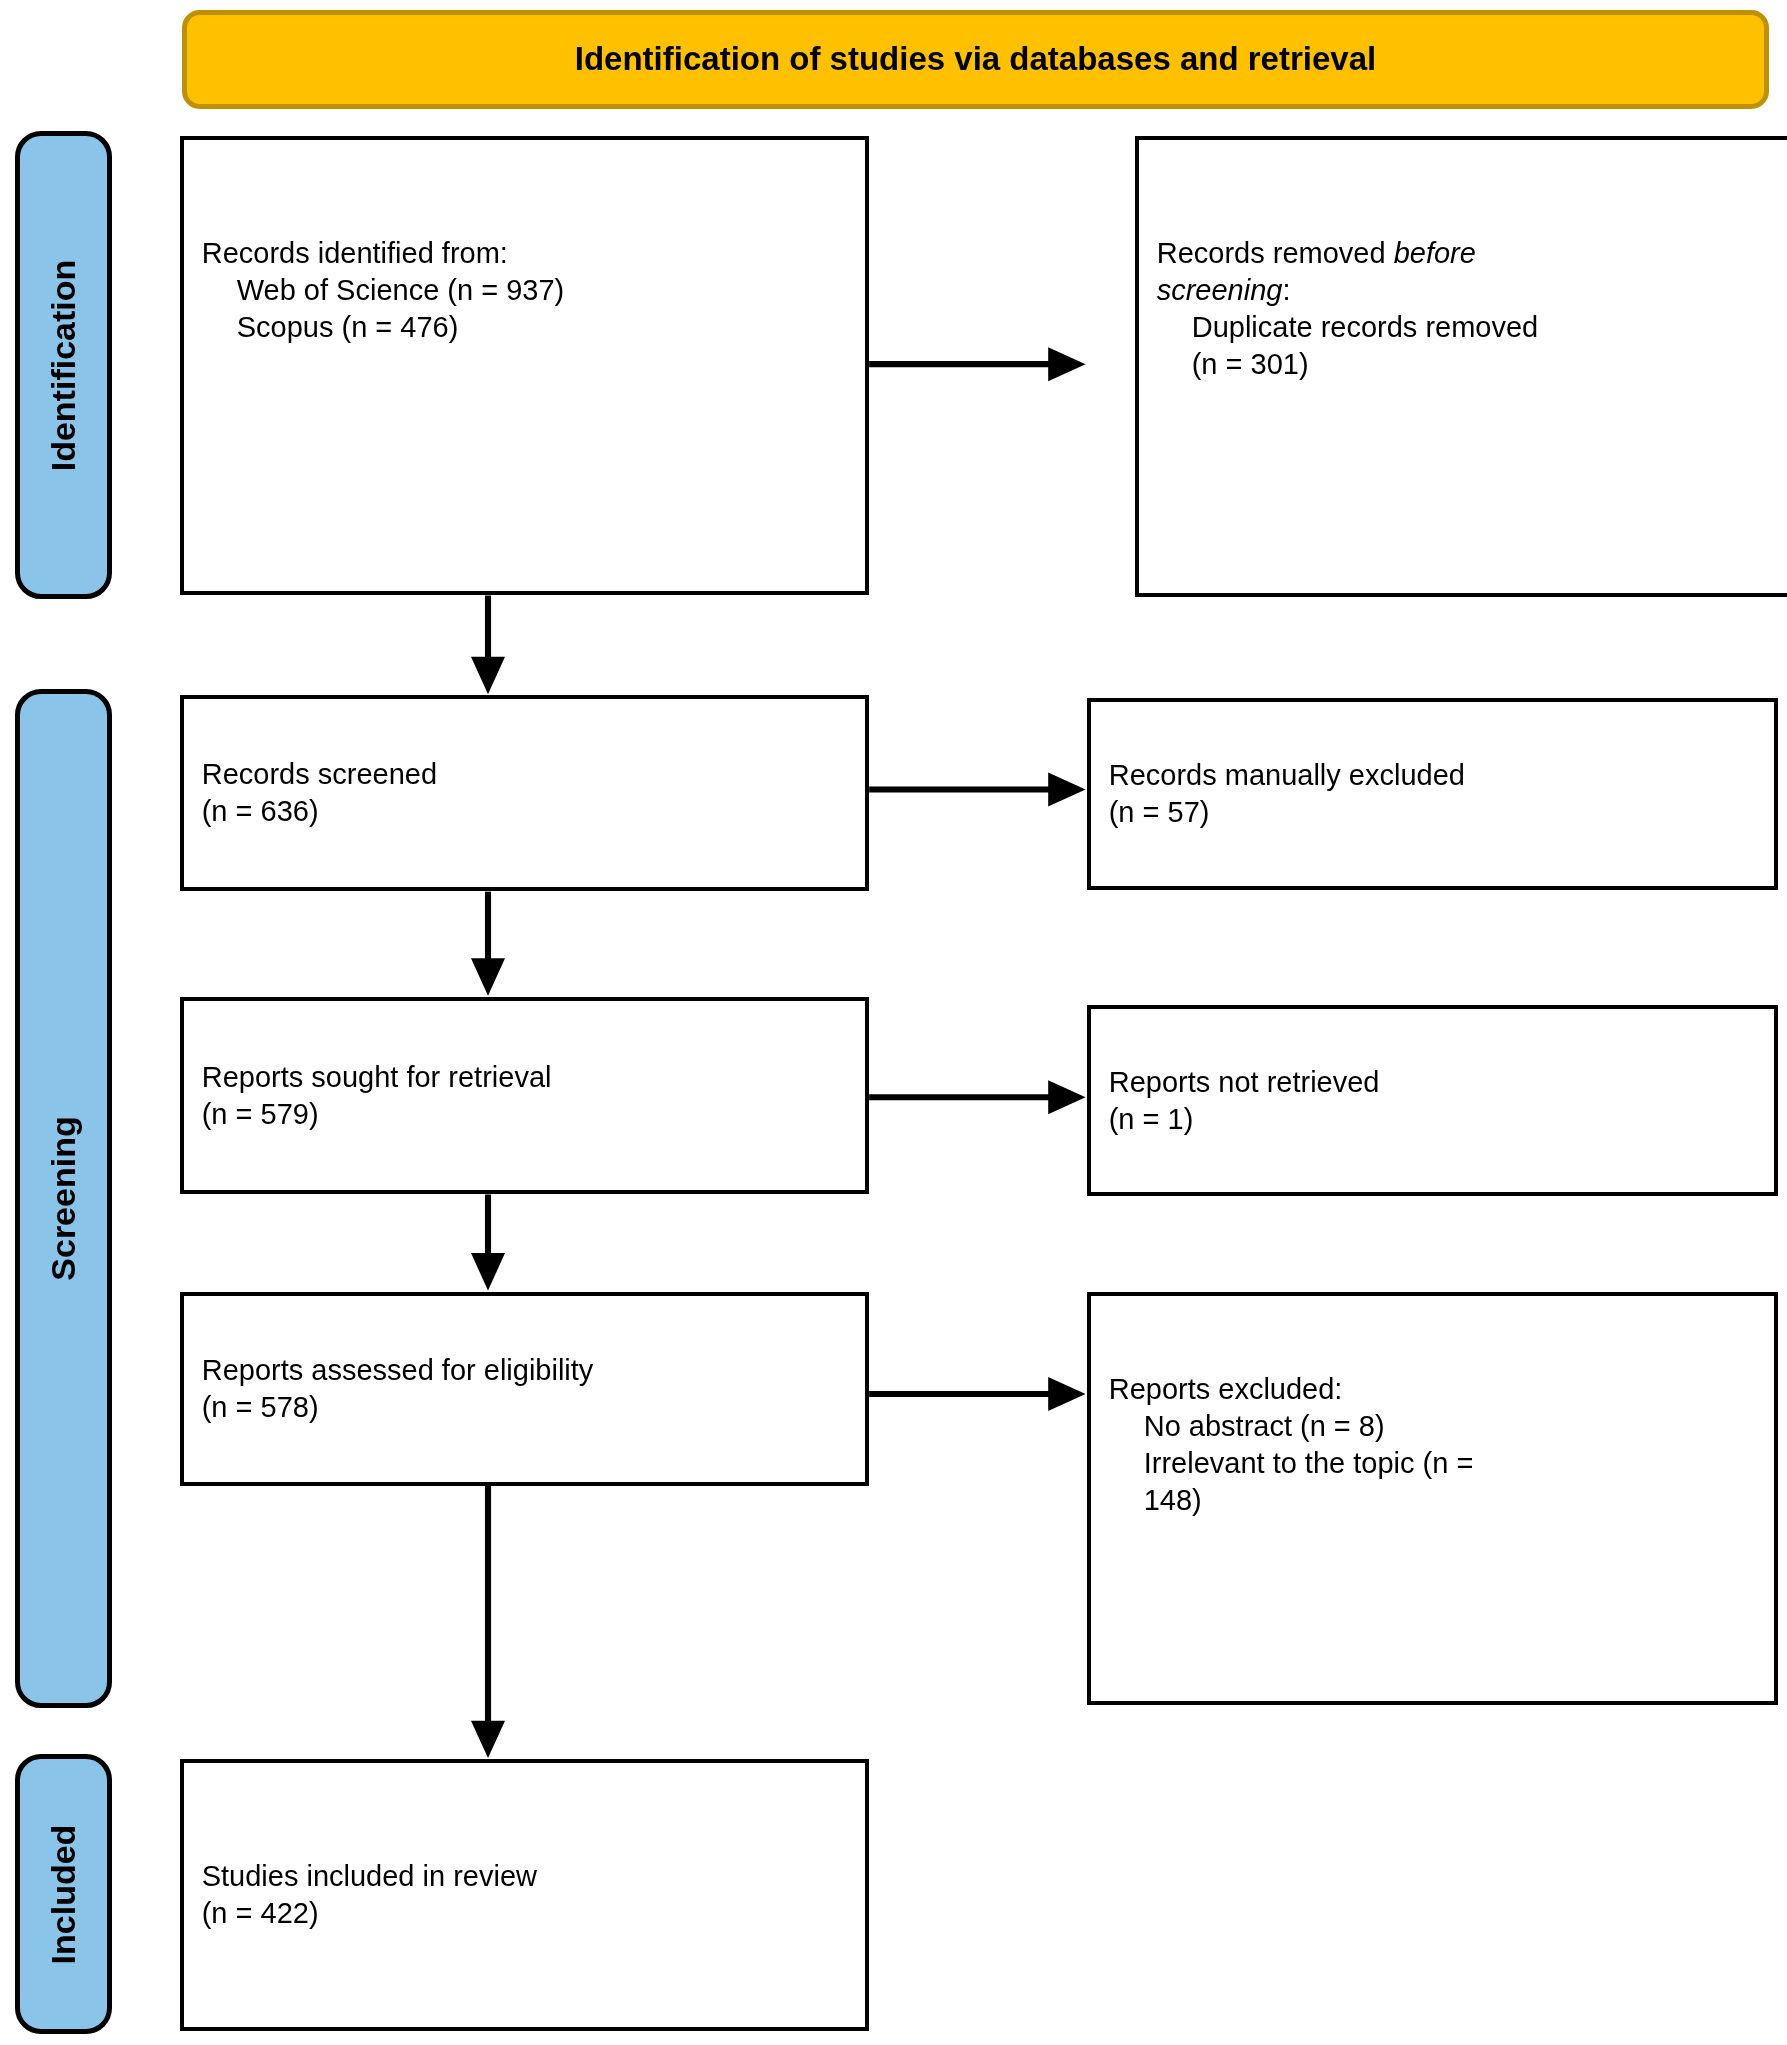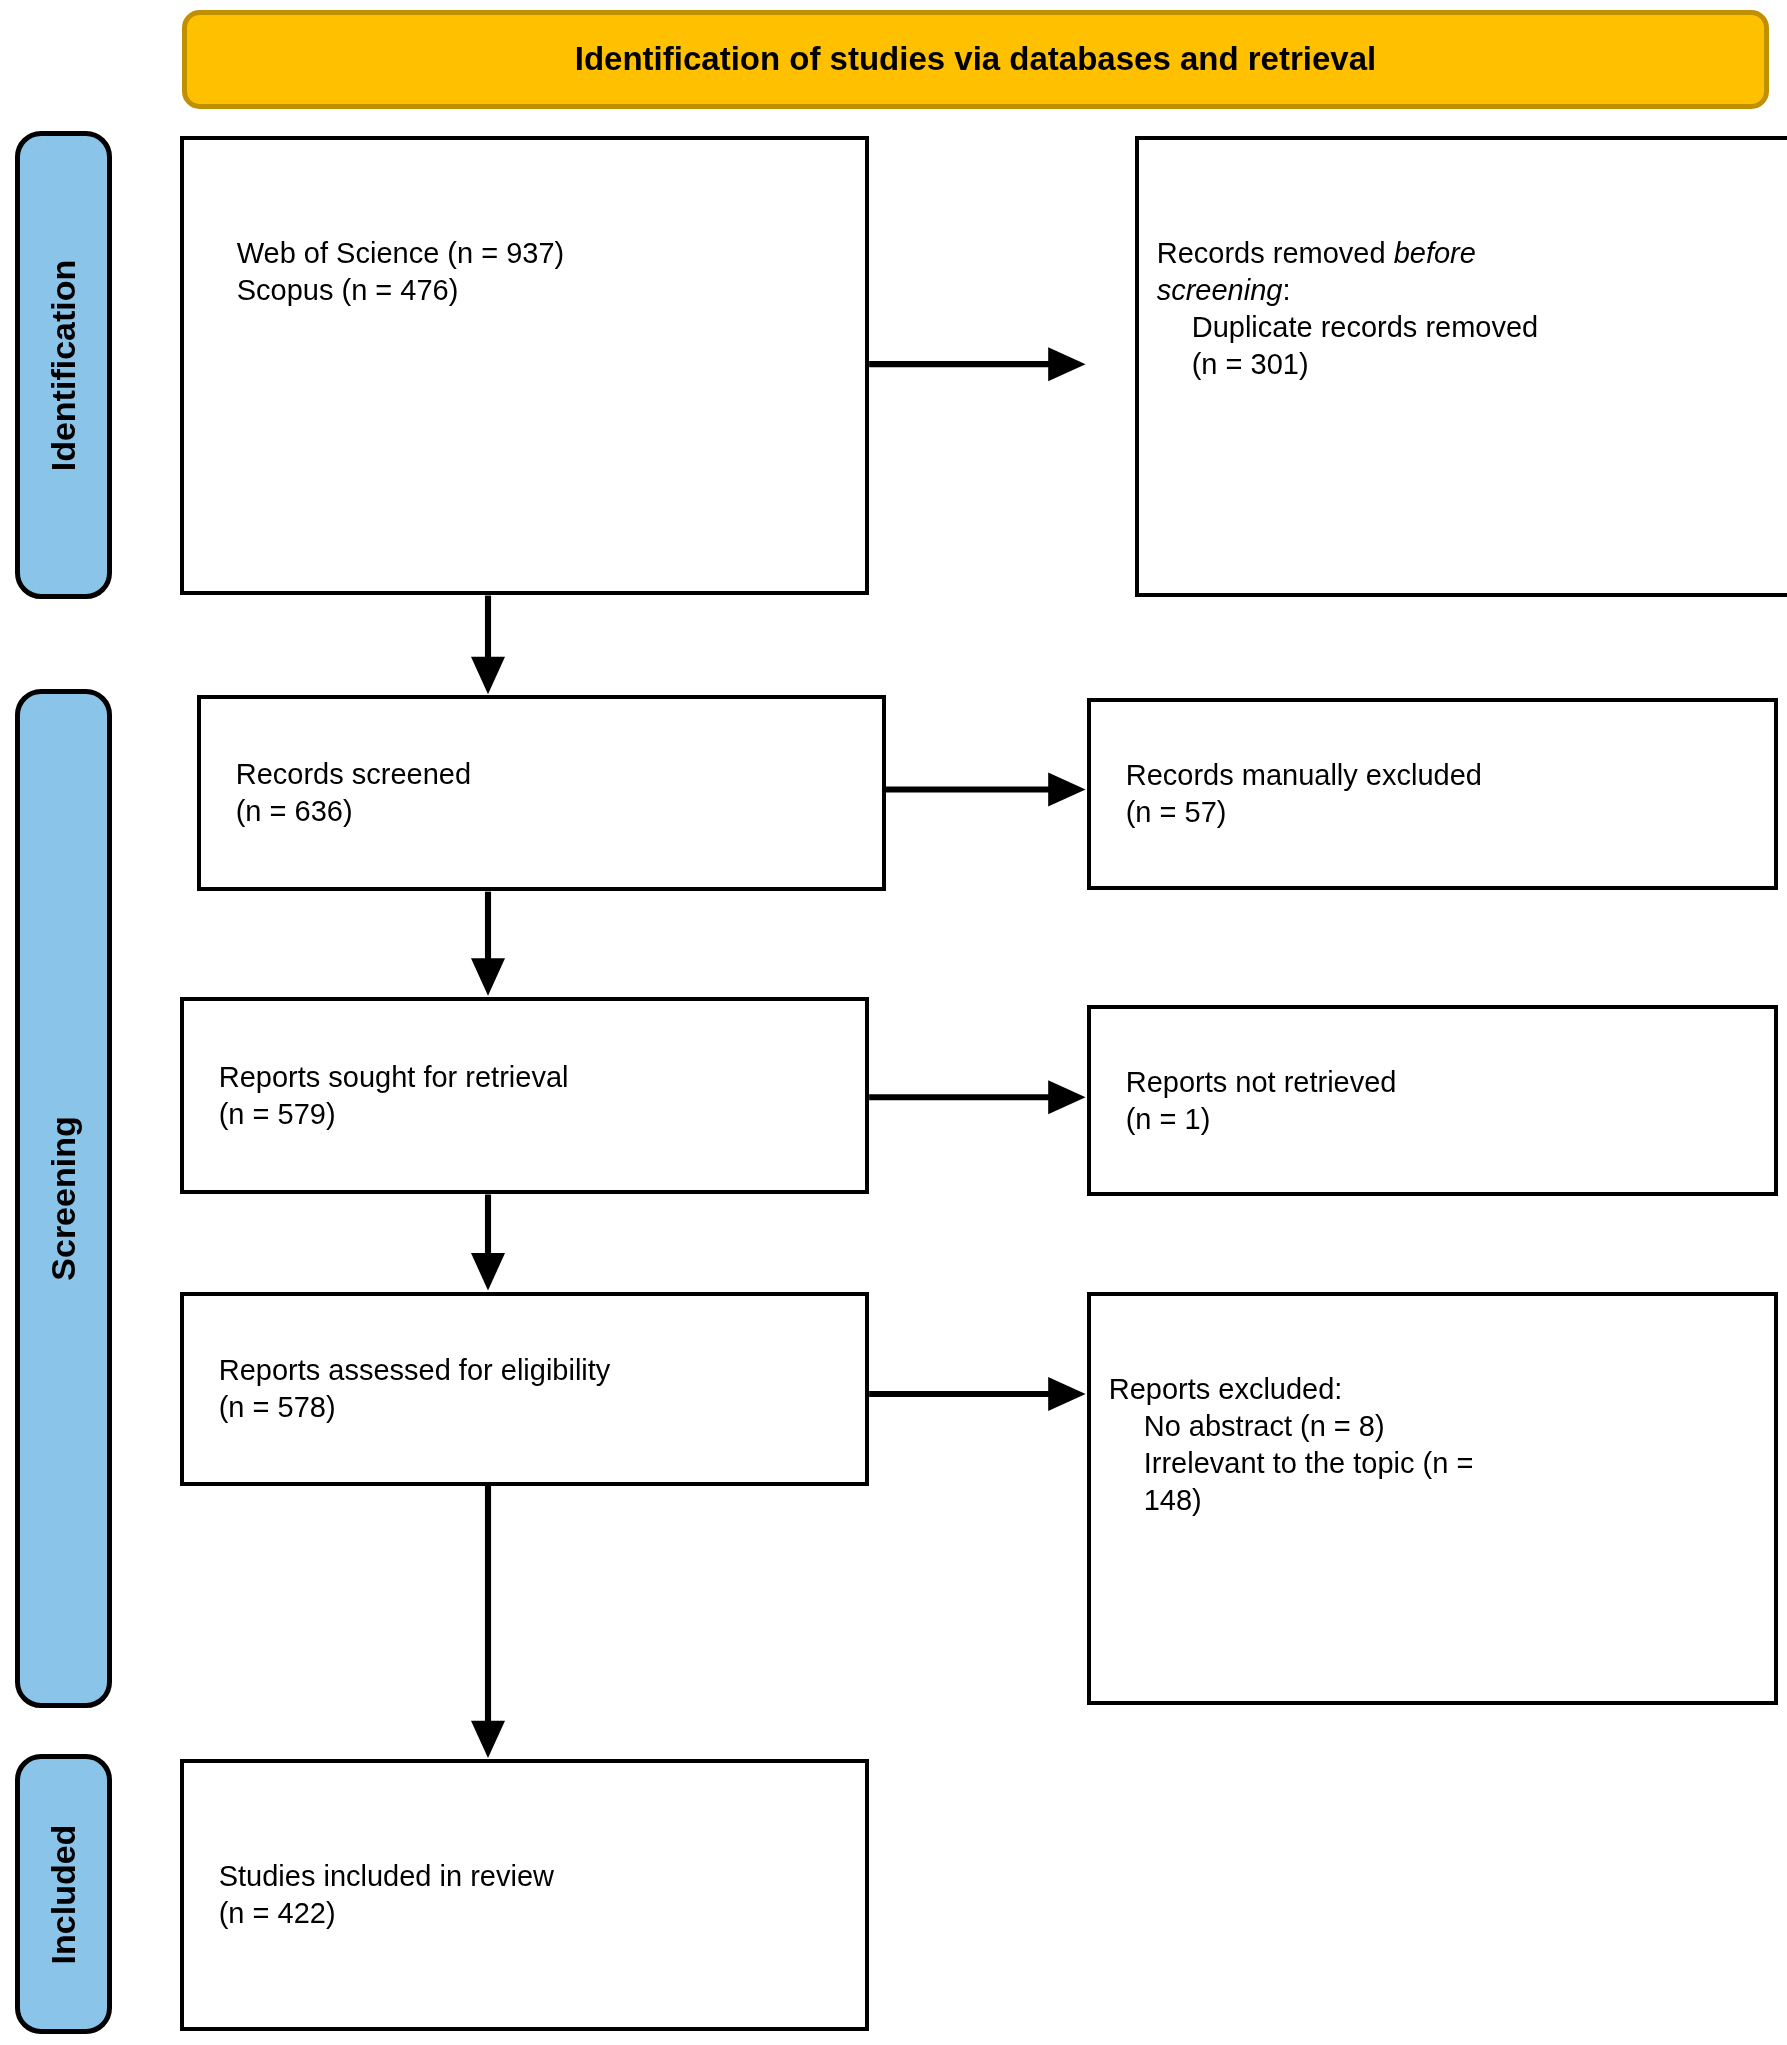--- a/index.html
+++ b/index.html
@@ -28,21 +28,21 @@
     white-space:nowrap; font-weight:bold; font-size:34px;
   }
   .box {
     position:absolute;
     background:#fff; border:4.8px solid #000; box-sizing:border-box;
     font-size:29px; line-height:37px;
     padding:0 20.4px 0 17.7px;
     display:flex; flex-direction:column; justify-content:flex-start;
   }
   .box.center { justify-content:center; }
-  .pre { white-space:pre-line;margin-left:17px; }
+  .pre { white-space:pre-line; }
   .indent { margin-left:35px; white-space:pre-line; }
   em { font-style:italic; }
   #arrows { position:absolute; left:0; top:0; }
 </style>
 </head>
 <body>
 
 <div id="canvas">
 
   <div class="banner">
@@ -88,20 +88,21 @@
       <line x1="1277" y1="2048" x2="1548" y2="2048" stroke="#000" stroke-width="9"></line>
       <polygon points="1595,2048 1540,2023 1540,2073" fill="#000"></polygon>
     </g>
     <g>
       <line x1="717" y1="2183" x2="717" y2="2538" stroke="#000" stroke-width="9"></line>
       <polygon points="717,2583 692,2528 742,2528" fill="#000"></polygon>
     </g>
   </svg>
 
   <div class="box" style="left:180px; top:136px; width:689px; height:459px; padding-top:95px;">
+    <div>Records identified from:</div>
     <div class="indent">Web of Science (n = 937)</div>
     <div class="indent">Scopus (n = 476)</div>
   </div>
 
   <div class="box center pre" style="left:180px; top:695px; width:689px; height:196px;">
     <div class="pre">Records screened
 (n = 636)</div>
   </div>
 
   <div class="box center" style="left:180px; top:997px; width:689px; height:197px;">

